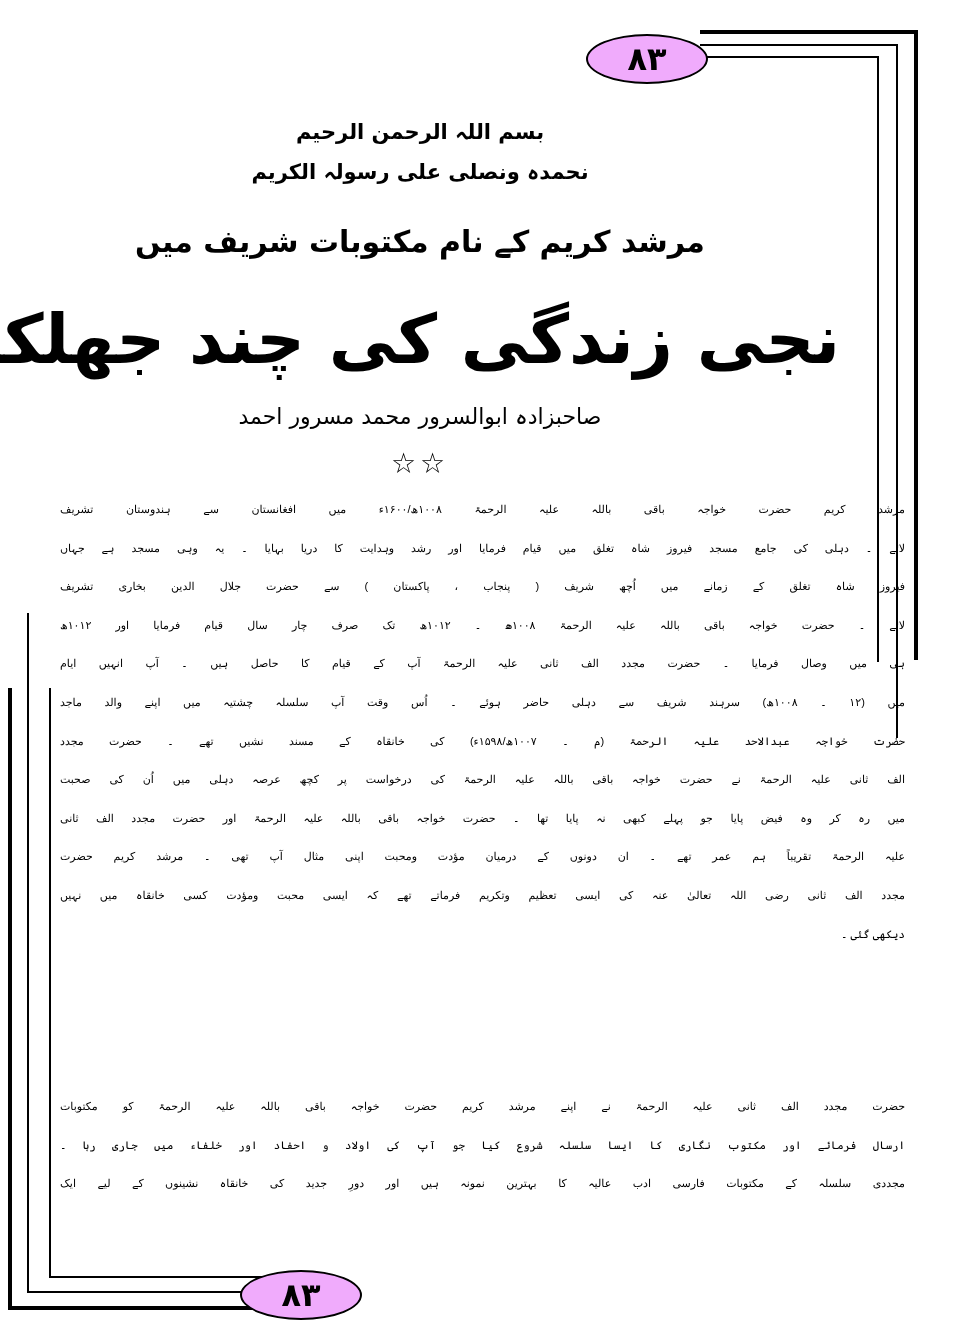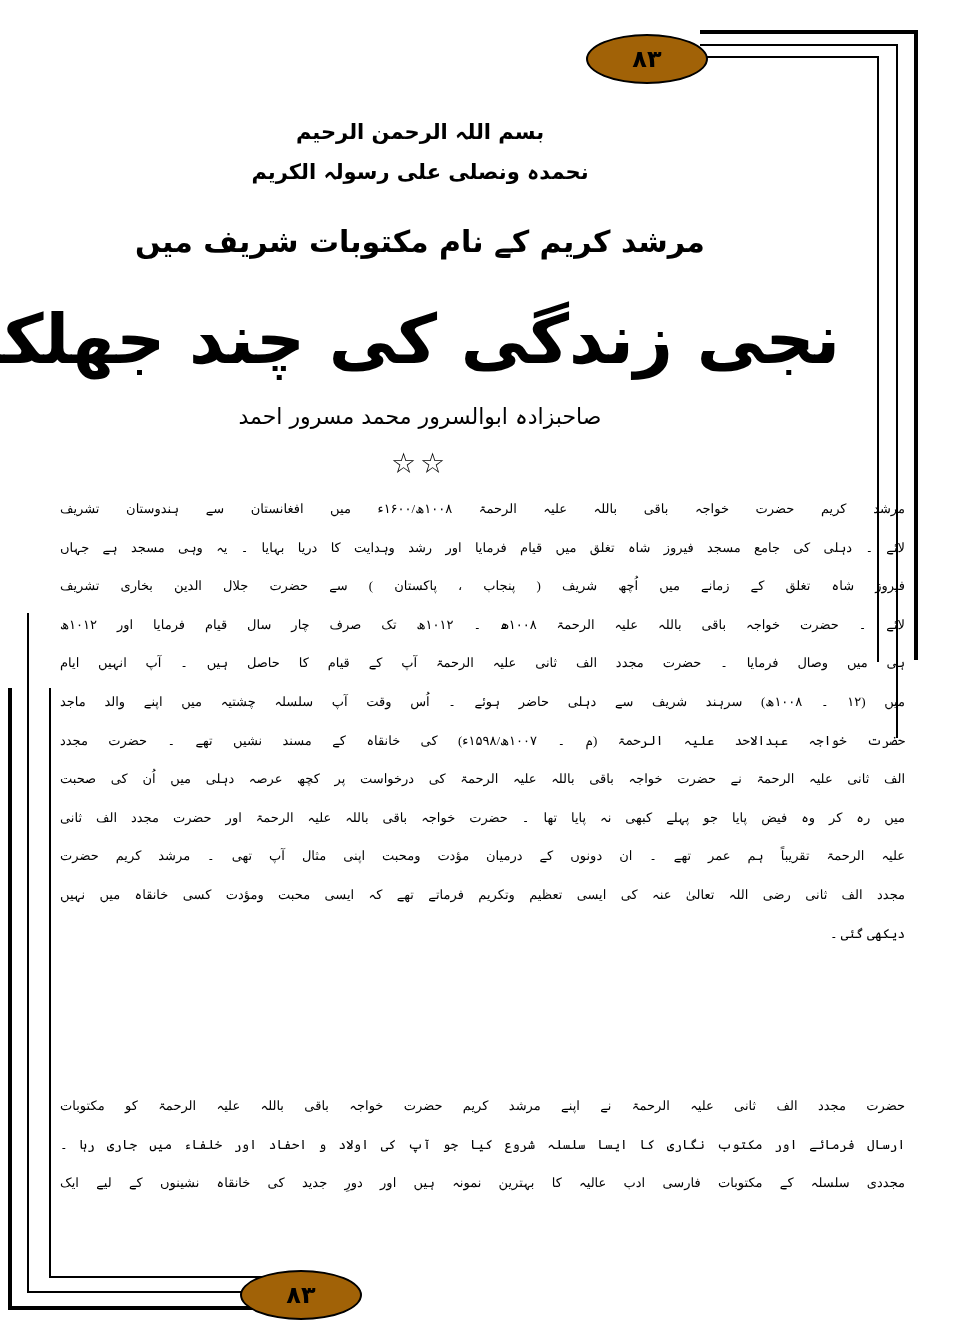--- a/index.html
+++ b/index.html
@@ -3,35 +3,35 @@
   <meta charset="utf-8">
   <style>
     html, body { margin: 0; padding: 0; background: #ffffff; }
     body { width: 960px; height: 1334px; position: relative; overflow: hidden; font-family: "DejaVu Sans", sans-serif; color: #000; }
 
     
     .fl { position: absolute; background: #000; }
 
     .page-oval {
       position: absolute; width: 118px; height: 46px; border: 2px solid #000;
-      border-radius: 50%; background: #a16207; display: flex; align-items: center; justify-content: center;
-      font-family: "DejaVu Sans", sans-serif; font-weight: bold; font-size: 24px; z-index: 3;
+      border-radius: 50%; background: #f0abfc; display: flex; align-items: center; justify-content: center;
+      font-family: "DejaVu Sans", sans-serif; font-weight: bold; font-size: 32px; z-index: 3;
     }
 
     .center-line { position: absolute; left: 0; width: 840px; text-align: center; direction: rtl; white-space: nowrap; }
     .basmala { top: 120px; font-size: 21px; font-weight: bold; }
     .hamd { top: 160px; font-size: 21px; font-weight: bold; }
     .subtitle { top: 224px; font-size: 30px; font-weight: bold; }
     .main-title { top: 300px; font-size: 68px; font-weight: bold; line-height: 80px; }
     .author { top: 404px; font-size: 22px; }
     .stars { top: 447px; font-size: 28px; direction: ltr; letter-spacing: 4px; }
 
     .body-text {
       position: absolute; left: 60px; width: 845px; direction: rtl; text-align: justify;
-      font-family: Liberation Serif, serif; font-size: 13px;
+      font-family: Liberation Sans, sans-serif; font-size: 11px;
     }
     .body-text .ln { height: 38.6px; line-height: 38.6px; white-space: nowrap; overflow: hidden; text-align-last: justify; text-align: justify; }
     .body-text .ln.last { text-align-last: right; }
     .para1 { top: 490px; }
     .para2 { top: 1087px; }
   </style>
 </head>
 <body>
 
 <div>

